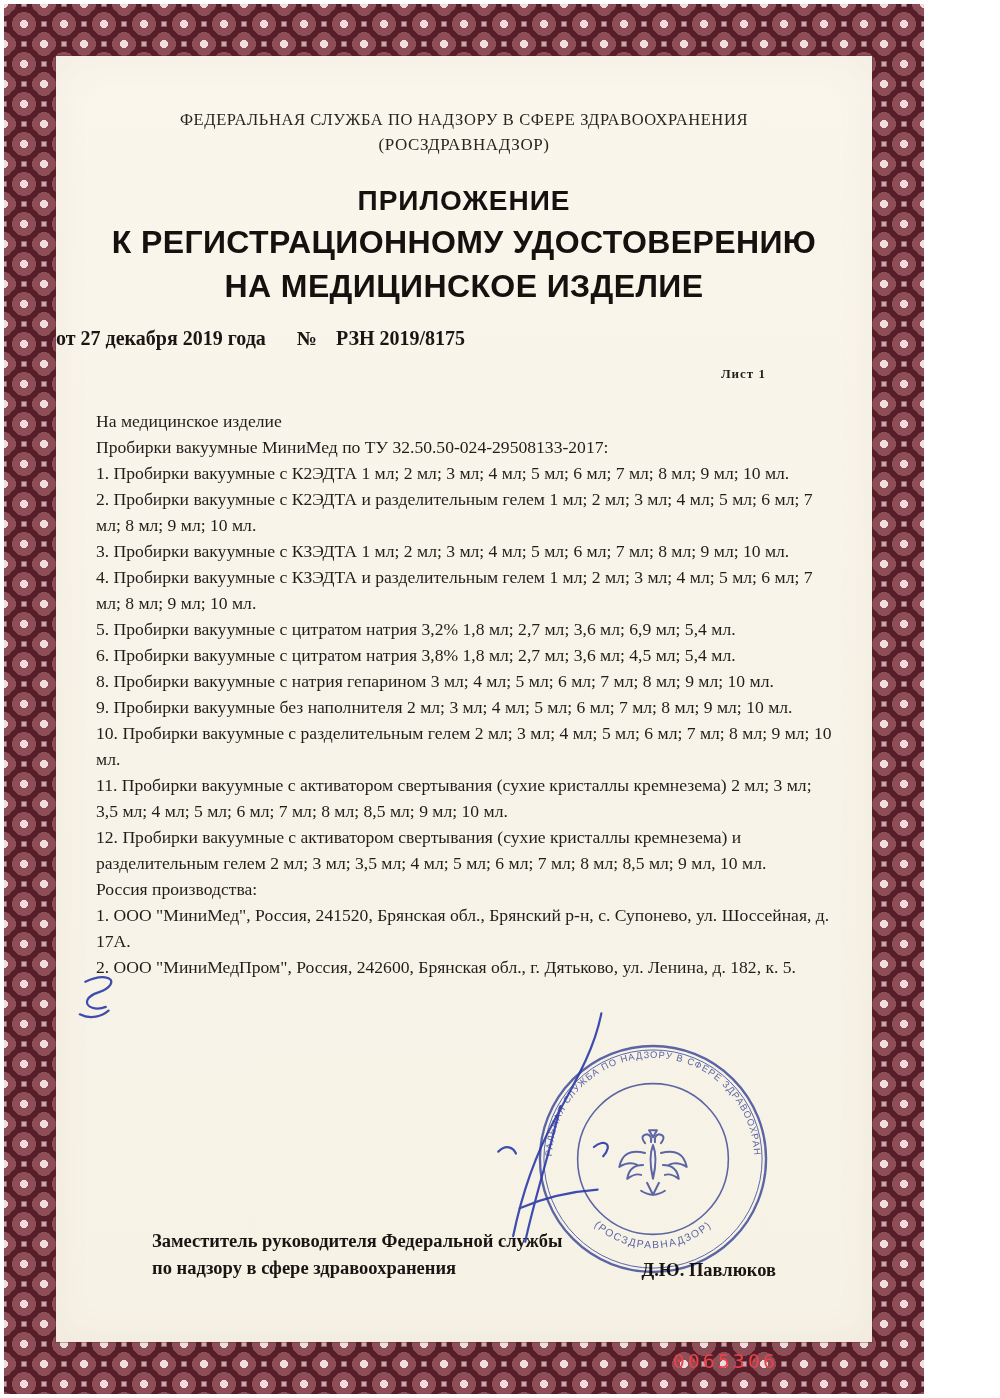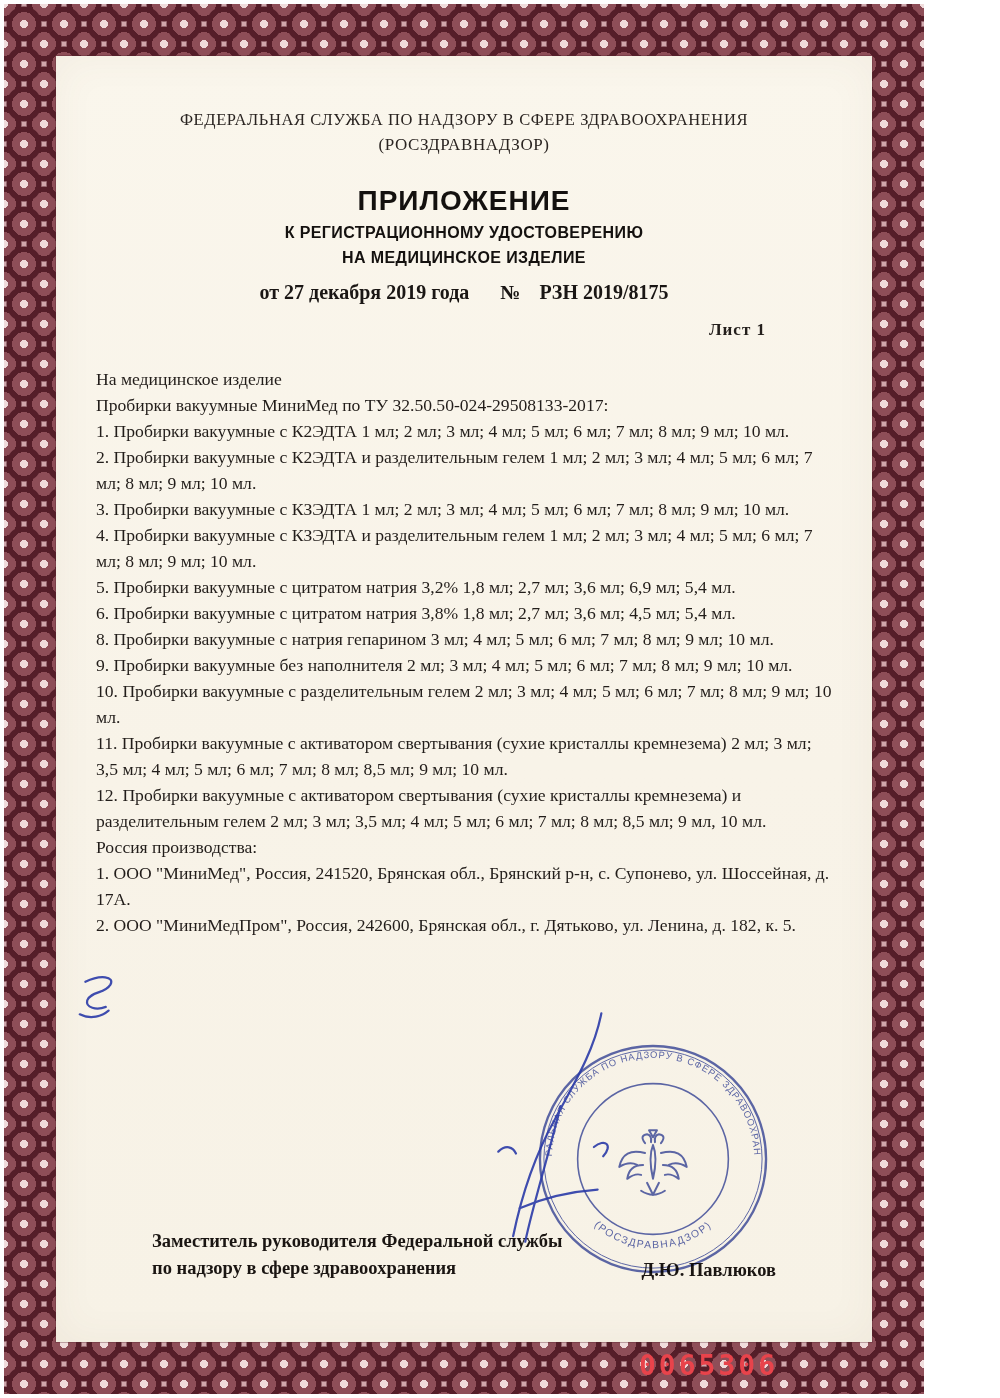--- a/index.html
+++ b/index.html
@@ -22,37 +22,37 @@
     background:linear-gradient(180deg, #faf6ec 0%, #f8f3e8 55%, #f7f2e6 100%);
     box-shadow:0 0 0 1px rgba(90,40,50,.35), inset 0 0 40px rgba(120,80,70,.06);
     color:#241f1c;
   }
 
   .header { margin-top:54px; text-align:center; font-size:16.5px; letter-spacing:.6px; color:#2a2421; }
   .header .l2 { margin-top:5px; font-size:17px; }
 
   .title { margin-top:30px; text-align:center; font-family:"Liberation Sans", sans-serif; font-weight:700; color:#14110f; }
   .title .t1 { font-size:28px; letter-spacing:1px;margin-top:16px; }
-  .title .t2, .title .t3 { font-size:16px; margin-top:7px; letter-spacing:.4px; }
+  .title .t2, .title .t3 { font-size:32px; margin-top:7px; letter-spacing:.4px; }
 
-  .meta { margin-top:14px; text-align:center; font-size:20px; font-weight:700; color:#1a1614; }
+  .meta { margin-top:22px; font-size:20px; font-weight:700; color:#1a1614; }
   .meta .num-label { margin-left:26px; }
   .meta .num-value { margin-left:14px; }
 
-  .sheet { margin-top:16px; text-align:right; padding-right:106px; font-size:17px; font-weight:700; letter-spacing:1px; }
+  .sheet { margin-top:16px; text-align:right; padding-right:106px; font-size:13px; font-weight:700; letter-spacing:1px; }
 
   .bodytext { margin:26px 38px 0 40px; font-size:17.6px; line-height:26px; color:#221d1a; }
   .bodytext p { margin:0; }
   .bodytext .bold { font-weight:400; }
 
   .footer { position:absolute; left:96px; right:96px; top:1172px; display:flex; justify-content:space-between; align-items:flex-end; font-weight:700; font-size:18.5px; color:#1a1512; }
   .footer .post { line-height:27px; }
   .footer .name { white-space:nowrap; padding-bottom:1px; }
 
-  .serial { position:absolute; top:1293px; right:94px; font-family:"DejaVu Sans Mono", monospace; font-weight:700; font-size:28px; letter-spacing:3px; }
+  .serial { position:absolute; top:1293px; right:94px; font-family:"DejaVu Sans Mono", monospace; font-weight:400; font-size:20px; letter-spacing:3px; }
 
   .stamp { position:absolute; left:534px; top:1040px; width:238px; height:238px; opacity:.82; mix-blend-mode:multiply; }
   .sig-overlay { position:absolute; inset:0; pointer-events:none; }
 </style>
 </head>
 <body>
 
 <div class="page">
   <div class="frame"></div>
 

